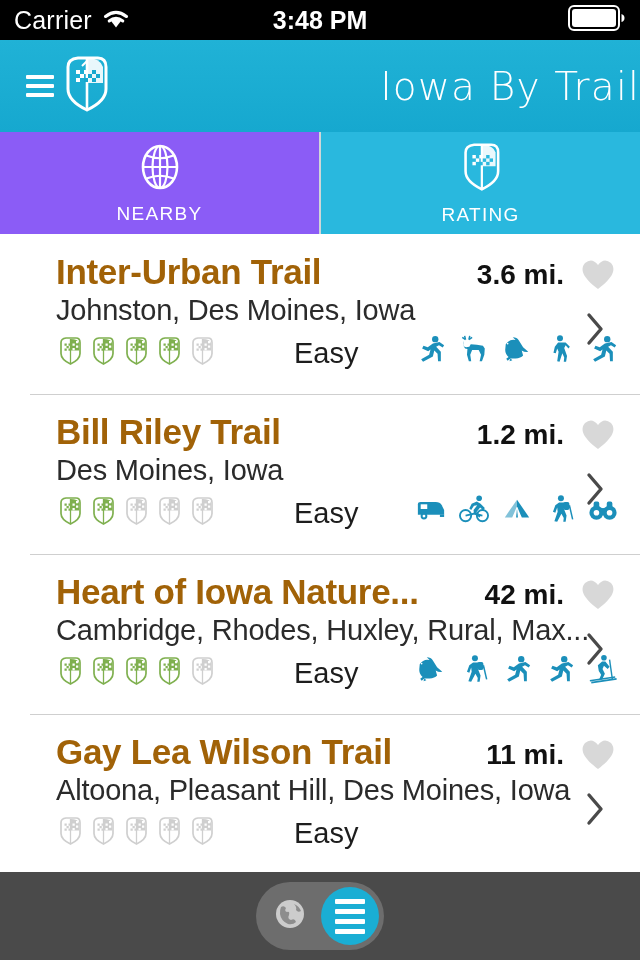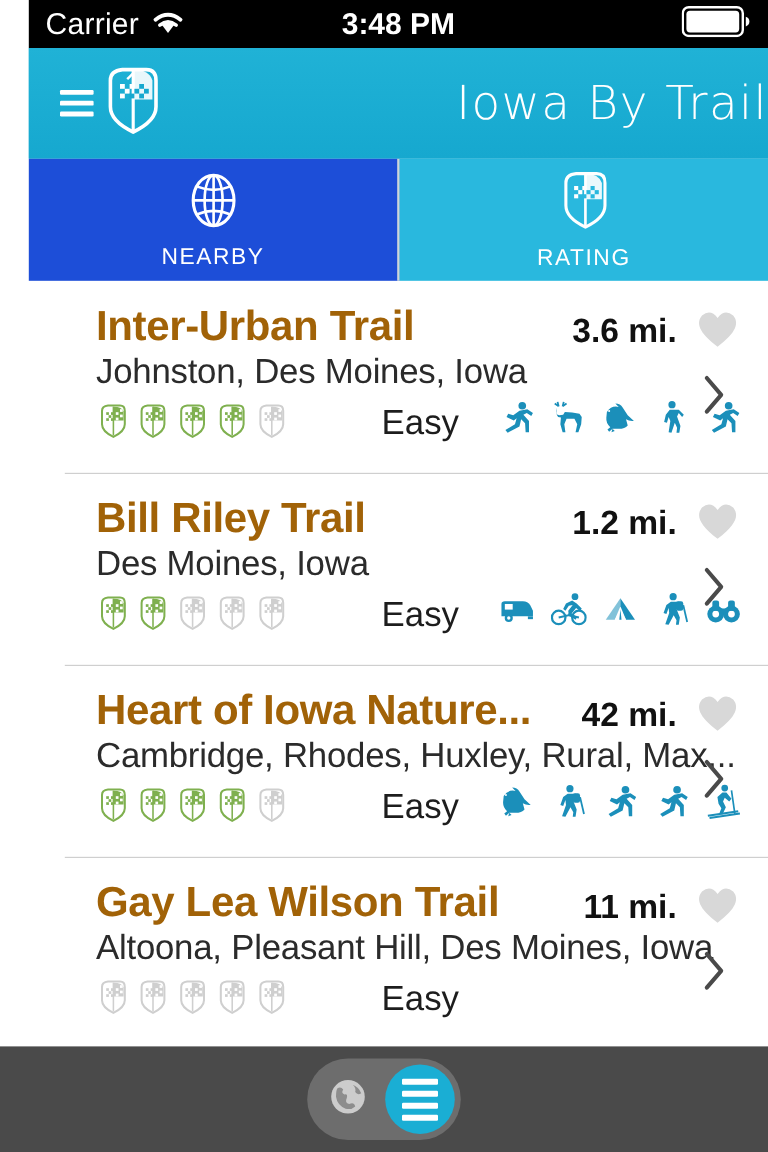--- a/index.html
+++ b/index.html
@@ -1,21 +1,21 @@
 <!DOCTYPE html>
 <html><head>
 <meta charset="utf-8">
 <style>
   * { margin:0; padding:0; box-sizing:border-box; }
   html, body {
     width:640px; height:960px;
     font-family:"Liberation Sans", sans-serif;
     background:#fff; overflow:hidden;
   }
-  #app { position:relative; width:640px; height:960px; overflow:hidden;padding-left:24px; }
+  #app { position:relative; width:640px; height:960px; overflow:hidden; }
 
   
   .statusbar {
     height:40px; background:#000; color:#fff;
     display:flex; align-items:center; position:relative;
     padding:0 14px;
   }
   .sb-left { display:flex; align-items:center; gap:9px; }
   .sb-carrier { font-size:25px; letter-spacing:0.2px; }
   .sb-time {
@@ -54,21 +54,21 @@
   .clear-btn { width:40px; height:40px; flex:0 0 auto; cursor:pointer; }
 
   
   .tabs { display:flex; height:102px; }
   .tab {
     flex:1; background:#29b8de; display:flex; flex-direction:column;
     align-items:center; justify-content:center; gap:6px;
     color:#fff; cursor:pointer; border-right:2px solid #cfd6d8;
   }
   .tab:last-child { border-right:none; }
-  .tab.active { background:#1d4ed8; }
+  .tab.active { background:#8b5cf6; }
   .tab-label { font-size:19px; letter-spacing:1.3px; }
 
   
   .list { background:#fff; }
   .row { position:relative; height:160px; padding:18px 0 0 56px; }
   .row + .row::before {
     content:""; position:absolute; top:0; left:30px; right:0;
     height:1px; background:#cfcfcf;
   }
   .row-title {

